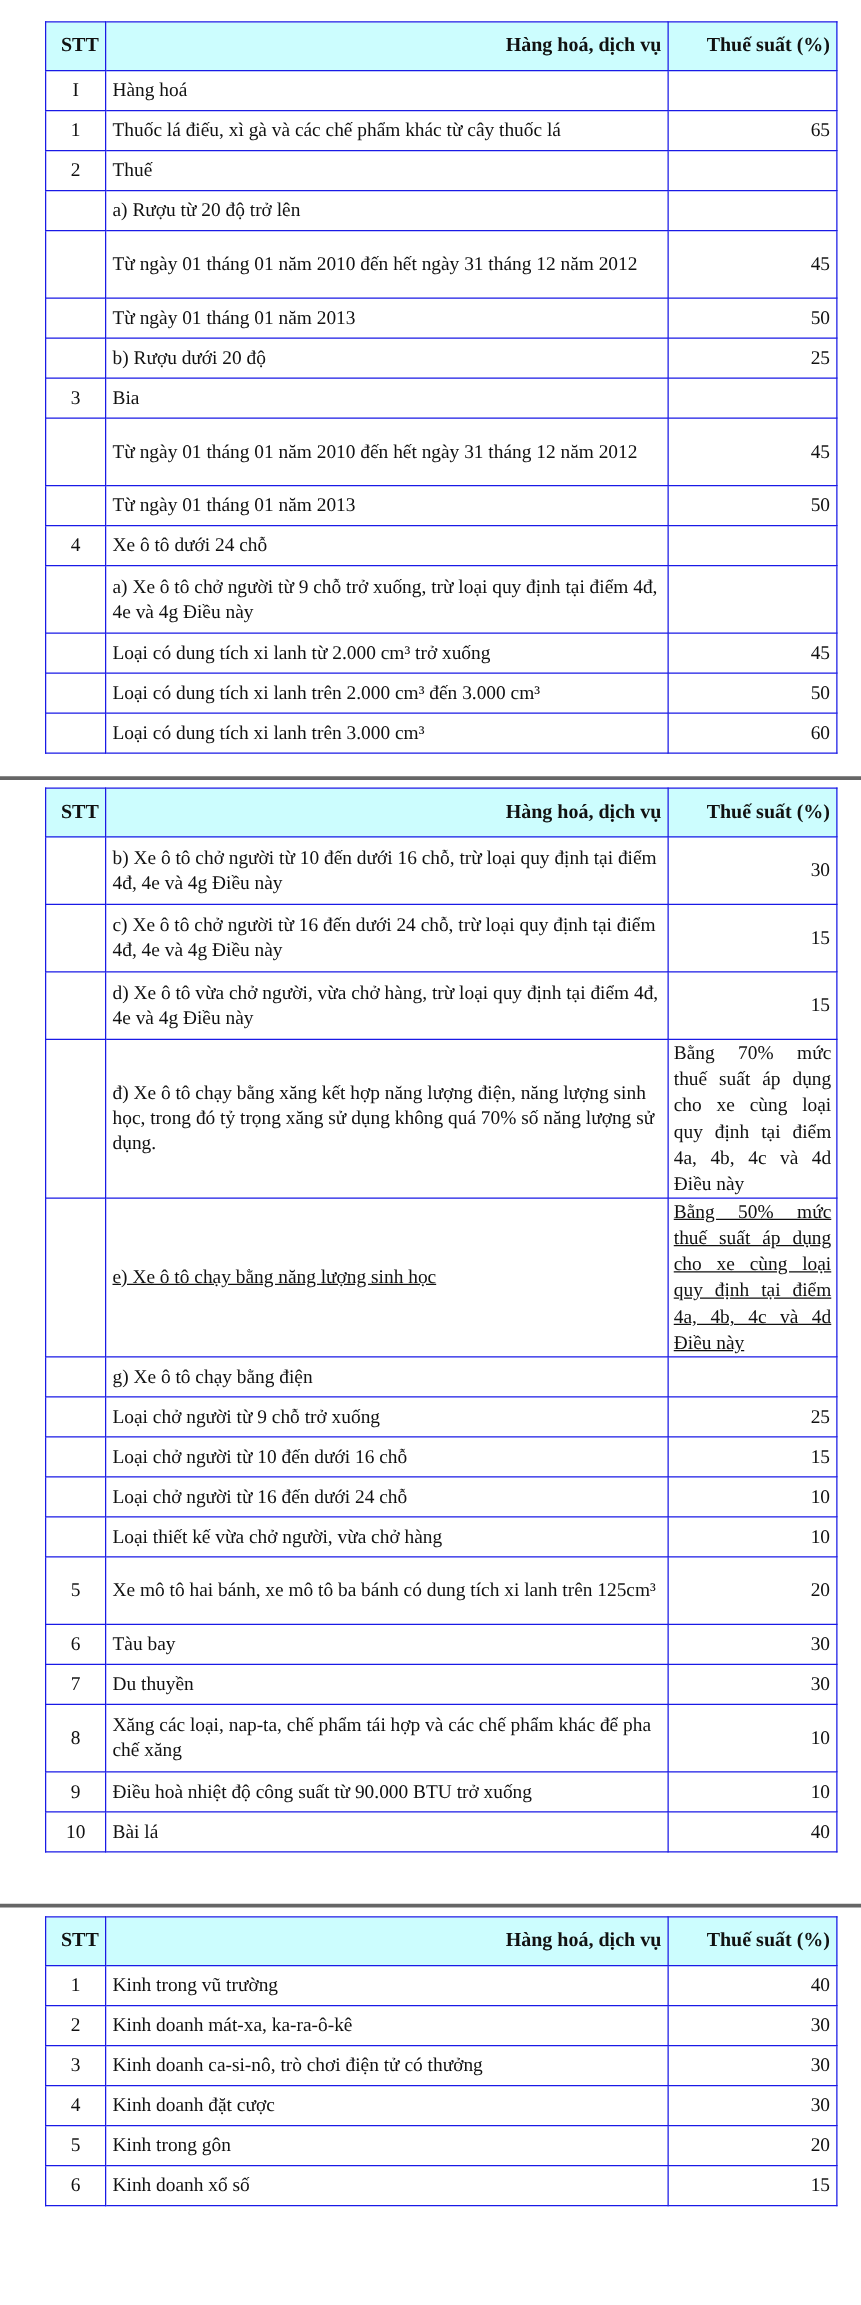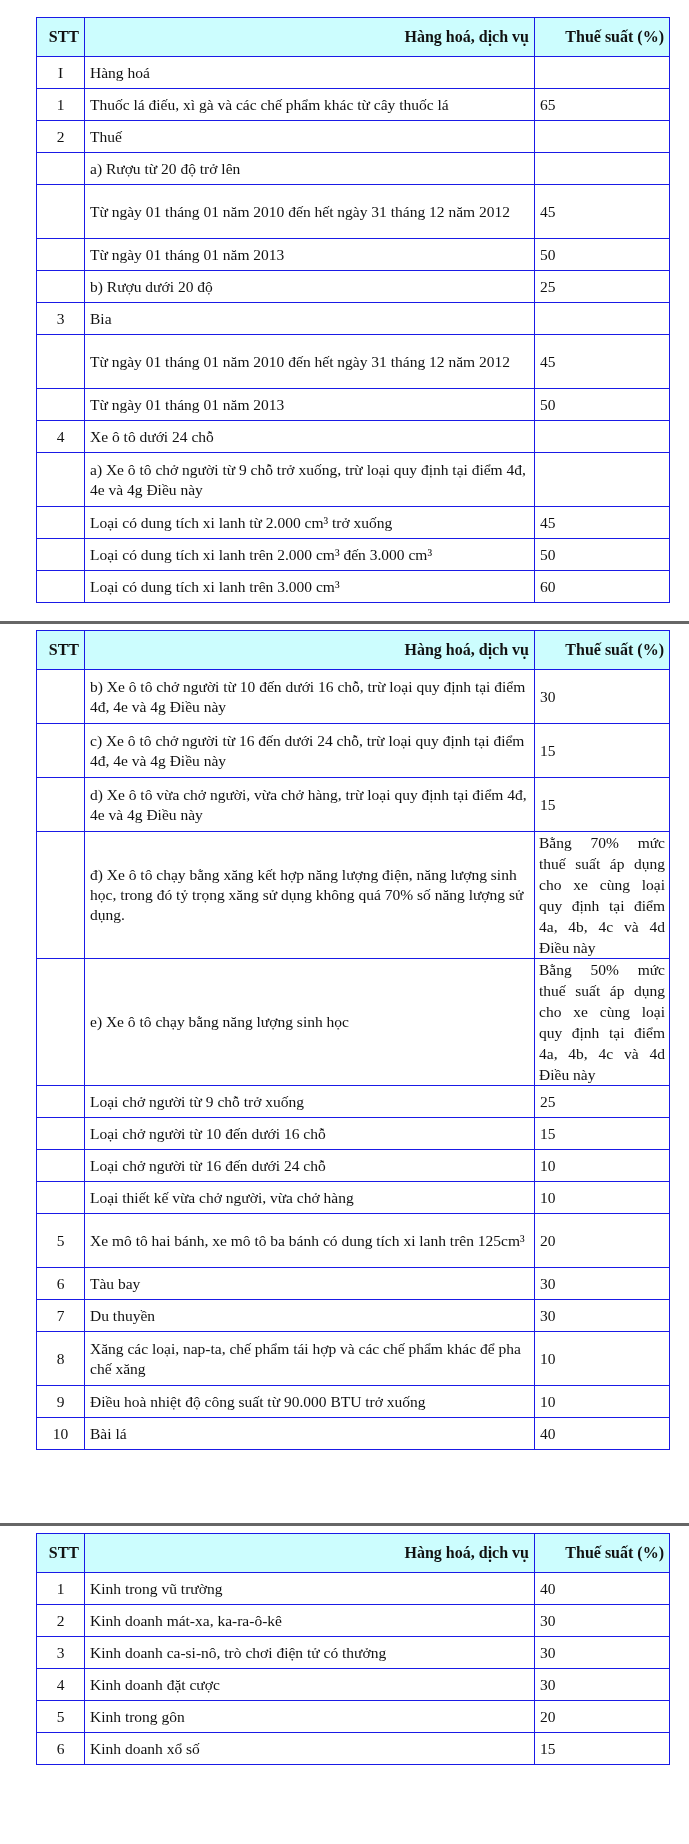--- a/index.html
+++ b/index.html
@@ -4,26 +4,26 @@
   <style>
     html, body { margin: 0; padding: 0; background: #ffffff; }
     body { width: 689px; height: 1844px; position: relative; overflow: hidden;
            font-family: "Liberation Serif", "DejaVu Serif", serif; color: #111; }
     .block { position: absolute; left: 36px; width: 633px; }
     table { border-collapse: collapse; width: 633px; table-layout: fixed; }
     td, th { border: 1.5px solid #1a1ae6; font-size: 15.5px; line-height: 20px; padding: 0 5px; }
     th { background: #ccfdfe; font-weight: bold; height: 38px; font-size: 16px; text-align: right; }
     col.c1 { width: 48px; } col.c2 { width: 450px; } col.c3 { width: 135px; }
     td.stt { text-align: center; }
-    td.rate { text-align: left; }
+    td.rate { text-align: right; }
     td.rate-text { text-align: justify; padding: 0 4px; line-height: 21px; }
     tr.r1 td { height: 31px; }
     tr.r2 td { height: 53px; margin-left: 38px; }
     tr.r5 td { height: 115px; }
-    tr.r6 td { height: 115px; }
+    tr.r6 td { height: 115px; text-decoration: underline; }
     .sep { position: absolute; left: 0; width: 689px; height: 3px; background: #666; }
   </style>
 </head>
 <body>
 
 <div class="block" style="top:17px;">
   <table>
     <colgroup>
         <col class="c1">
         <col class="c2">
@@ -149,20 +149,25 @@
           <td>đ) Xe ô tô chạy bằng xăng kết hợp năng lượng điện, năng lượng sinh học, trong đó tỷ trọng xăng sử dụng không quá 70% số năng lượng sử dụng.</td>
           <td class="rate-text">Bằng 70% mức thuế suất áp dụng cho xe cùng loại quy định tại điểm 4a, 4b, 4c và 4d Điều này</td>
         </tr>
     <tr class="r6">
           <td class="stt"></td>
           <td>e) Xe ô tô chạy bằng năng lượng sinh học</td>
           <td class="rate-text">Bằng 50% mức thuế suất áp dụng cho xe cùng loại quy định tại điểm 4a, 4b, 4c và 4d Điều này</td>
         </tr>
     <tr class="r1">
           <td class="stt"></td>
+          <td>g) Xe ô tô chạy bằng điện</td>
+          <td class="rate"></td>
+        </tr>
+    <tr class="r1">
+          <td class="stt"></td>
           <td>Loại chở người từ 9 chỗ trở xuống</td>
           <td class="rate">25</td>
         </tr>
     <tr class="r1">
           <td class="stt"></td>
           <td>Loại chở người từ 10 đến dưới 16 chỗ</td>
           <td class="rate">15</td>
         </tr>
     <tr class="r1">
           <td class="stt"></td>

